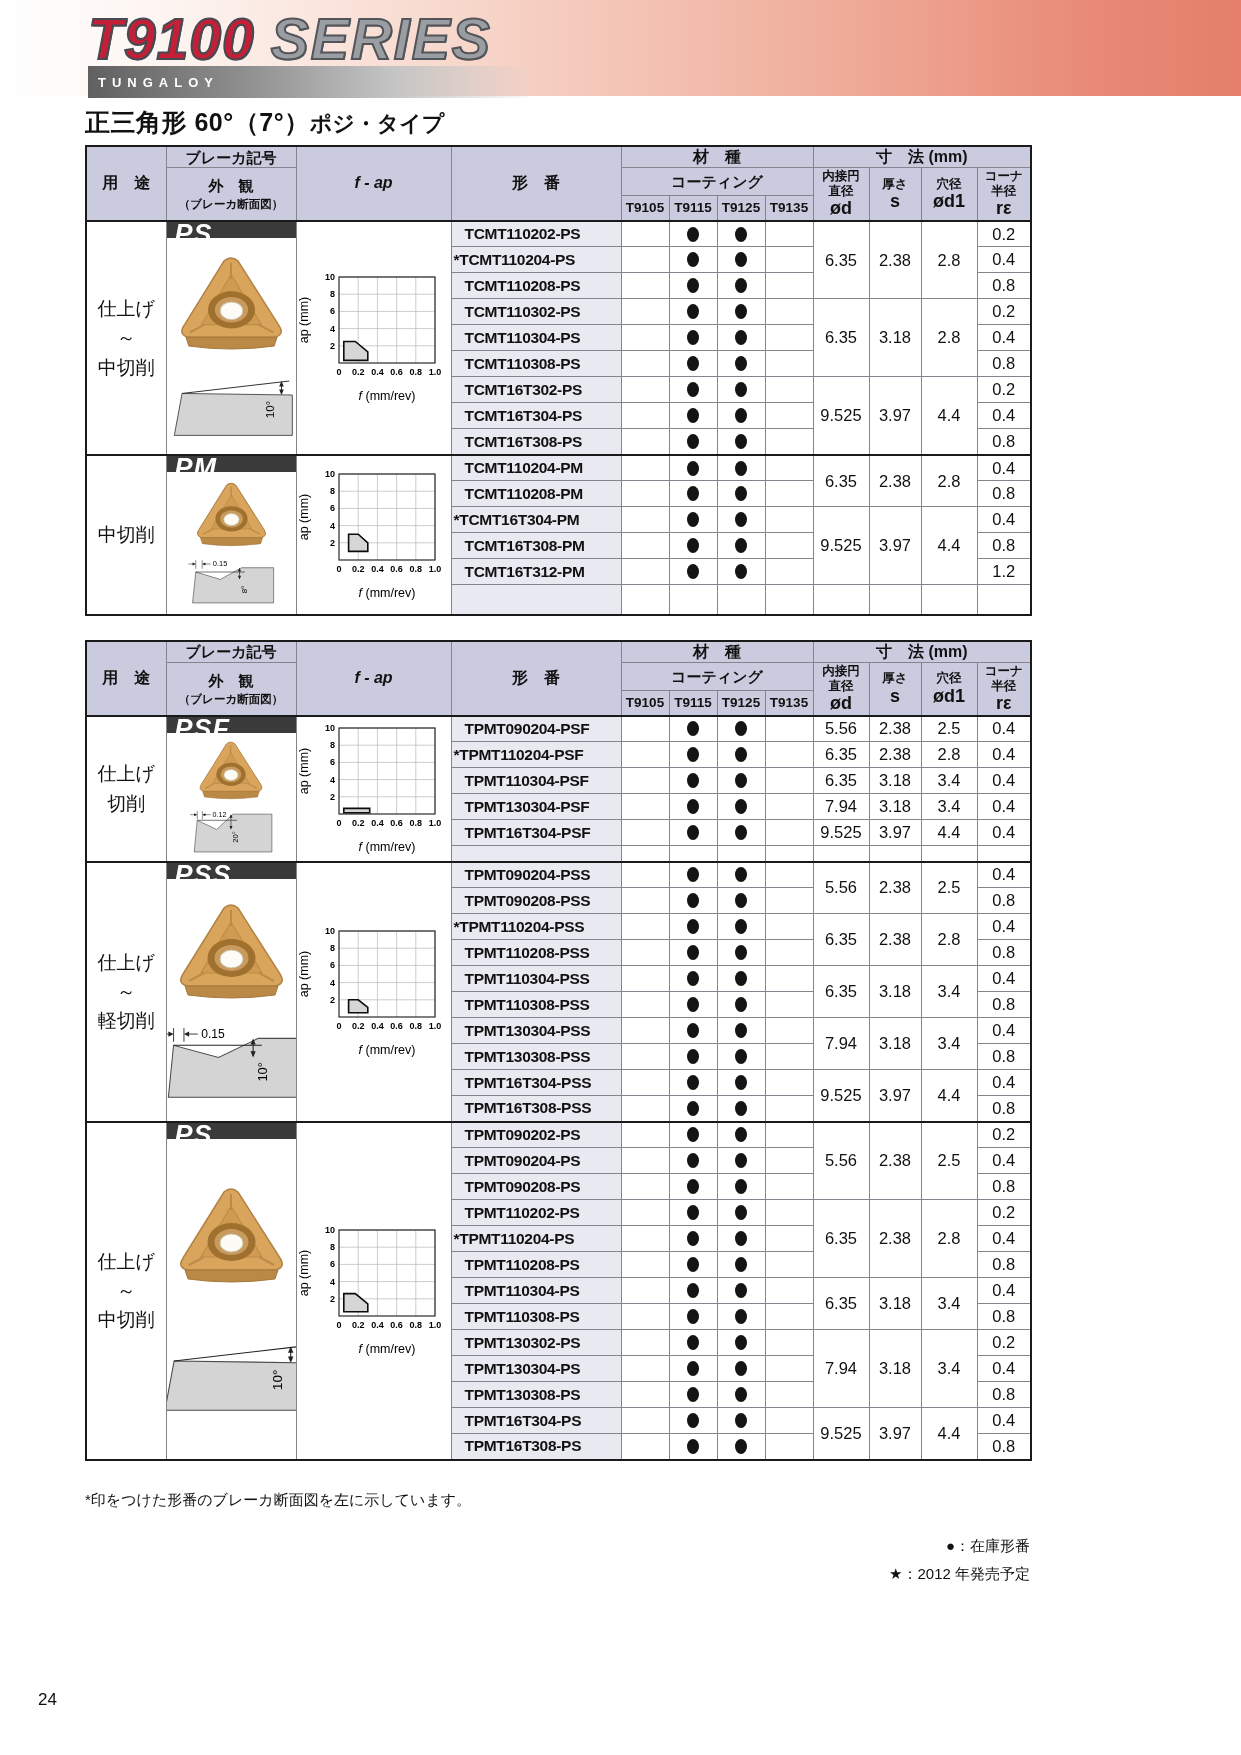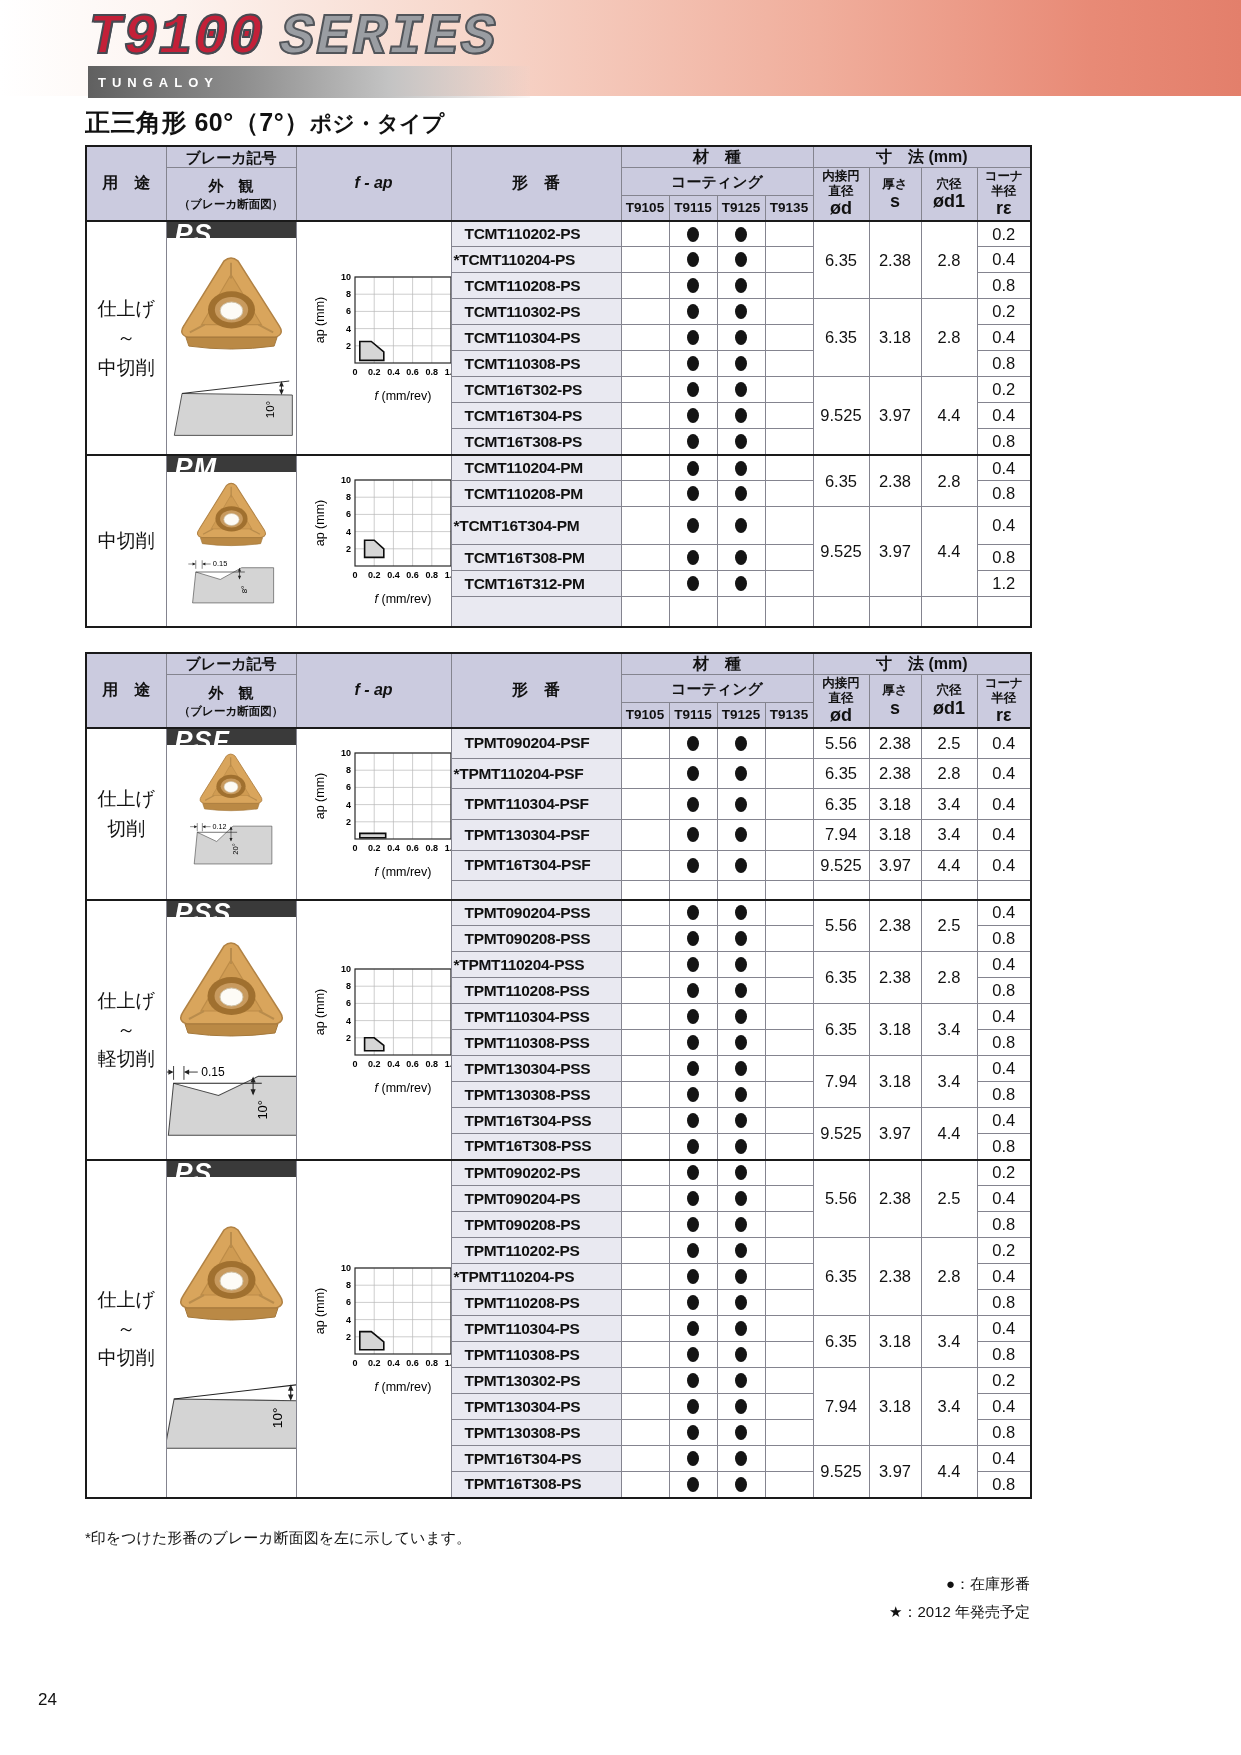--- a/index.html
+++ b/index.html
@@ -6,21 +6,21 @@
   body{
     width:1241px;height:1755px;position:relative;background:#ffffff;
     font-family:"Liberation Sans","DejaVu Sans",sans-serif;color:#111;
     overflow:hidden;
   }
   
   .banner{
     position:absolute;top:0;left:0;width:1241px;height:96px;
     background:linear-gradient(90deg,#ffffff 0%,#fdf4f0 14%,#f7d6ca 38%,#f0ae9c 66%,#e88a76 88%,#e37f6b 100%);
   }
-  .logo-wrap{position:absolute;left:88px;top:6px;white-space:nowrap;font-family:Liberation Mono, monospace;}
+  .logo-wrap{position:absolute;left:88px;top:6px;white-space:nowrap;}
   .logo-t9100{
     font-size:57px;font-weight:bold;font-style:italic;letter-spacing:1px;
     color:#c32038;-webkit-text-stroke:2px #474a52;text-shadow:1px 1px 0 #474a52;
   }
   .logo-series{
     font-size:57px;font-weight:bold;font-style:italic;letter-spacing:2px;margin-left:16px;
     color:#9a9da2;-webkit-text-stroke:2px #52555a;text-shadow:1px 1px 0 #52555a;
   }
   .tungaloy-bar{
     position:absolute;left:88px;top:66px;width:442px;height:32px;
@@ -56,21 +56,21 @@
   td.usage-cell{font-size:19px;text-align:center;vertical-align:middle;background:#fff;}
   td.usage-cell div{line-height:1.55;}
   td.app-cell{padding:0;vertical-align:top;background:#fff;}
   .app-inner{display:flex;flex-direction:column;align-items:center;width:100%;}
   .grp-label{
     width:100%;box-sizing:border-box;background:#3a3a3a;color:#fff;
     font-style:italic;font-weight:bold;font-size:27px;letter-spacing:1px;
     padding:0 0 2px 8px;line-height:24px;height:16px;
   }
   .app-body{flex:1;display:flex;flex-direction:column;justify-content:space-evenly;align-items:center;width:100%;}
-  td.chart-cell{text-align:left;vertical-align:middle;background:#fff;padding:16px;}
+  td.chart-cell{text-align:left;vertical-align:middle;background:#fff;padding:0;}
   
   .footnote{margin-top:30px;font-size:15px;}
   .legend{margin-top:22px;text-align:right;font-size:15px;line-height:1.9;}
   .page-num{position:absolute;left:38px;top:1690px;font-size:17px;}
 </style>
 </head>
 <body>
 
 <div class="banner">
   <div class="logo-wrap">

